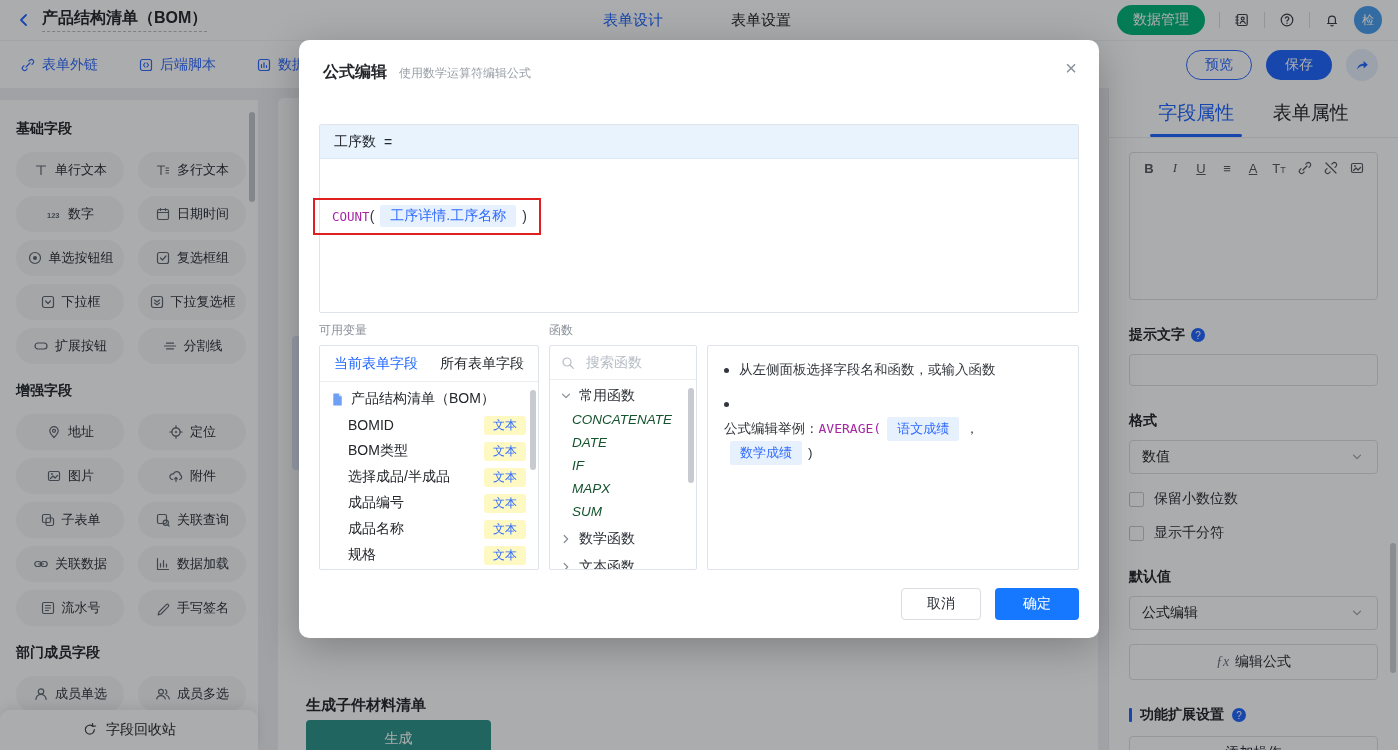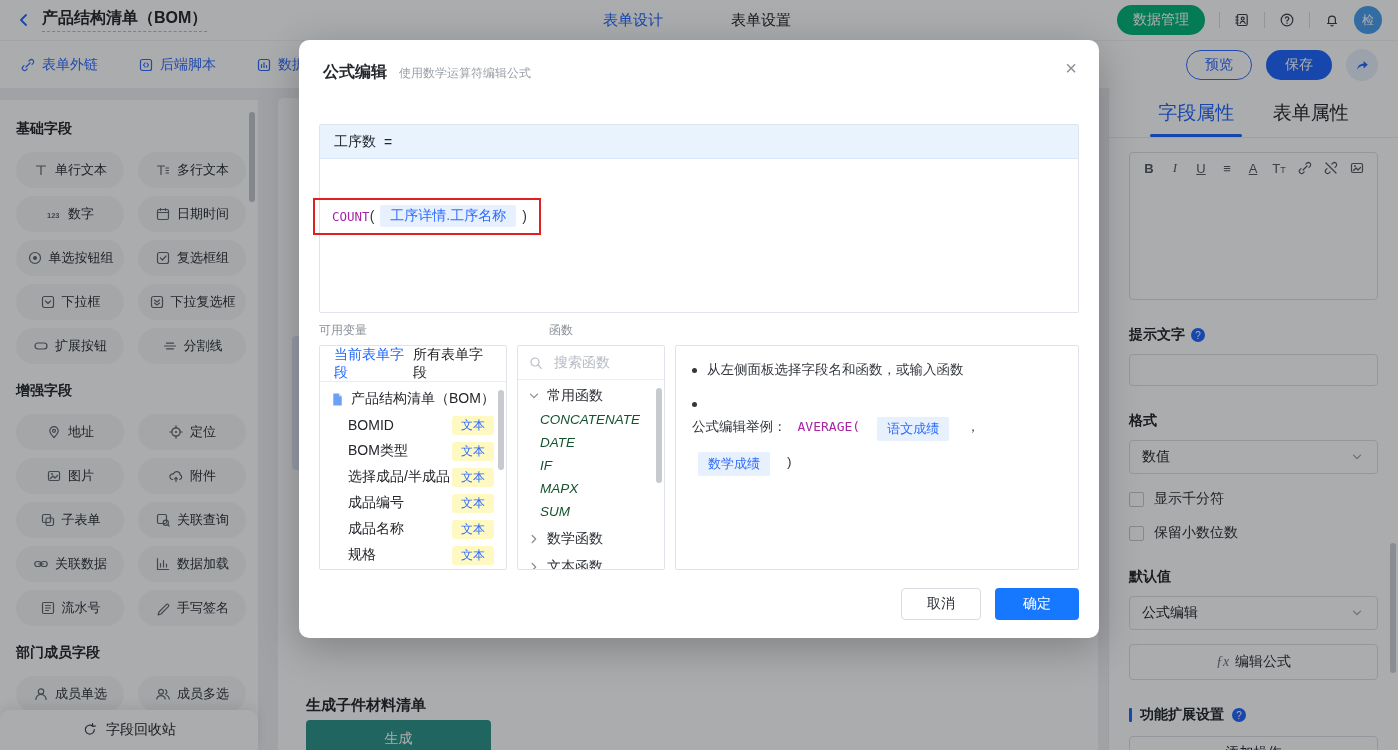--- a/index.html
+++ b/index.html
@@ -82,39 +82,39 @@
   .m-formula{position:absolute;left:20px;right:20px;top:84px;height:189px;border:1px solid #dfe3ea;border-radius:2px;}
   .mf-head{height:34px;background:#e8f3fe;border-bottom:1px solid #d8e8fa;display:flex;align-items:center;padding:0 14px;font-size:14px;gap:8px;}
   .mf-body{position:relative;height:153px;background:#fff;}
   .red-annot{position:absolute;left:-7px;top:39px;width:228px;height:37px;border:2px solid #e02020;pointer-events:none;}
   .f-line{position:absolute;left:12px;top:46px;display:flex;align-items:center;font-size:14px;color:#33373d;}
   .f-func{font-family:"DejaVu Sans Mono",monospace;font-size:12.5px;color:#a626a4;}
   .chip{background:#e7f1fd;color:#2f6bff;padding:2px 10px;margin:0 6px;border-radius:2px;font-size:14px;}
   .m-midlabels{position:absolute;left:20px;top:282px;display:flex;gap:10px;font-size:12px;color:#8a9099;}
   .m-mid{position:absolute;left:20px;right:20px;top:305px;height:225px;display:flex;gap:10px;}
   .panel{border:1px solid #dfe3ea;border-radius:2px;position:relative;background:#fff;overflow:hidden;}
-  .p-vars{width:188px;}
+  .p-vars{width:220px;}
   .p-funcs{width:148px;}
   .p-hint{flex:1;padding:14px 16px;}
   .pv-tabs{height:36px;display:flex;align-items:center;justify-content:space-between;padding:0 14px;border-bottom:1px solid #ebedf0;font-size:14px;}
   .pv-tab.active{color:#1f66ff;}
   .pv-tab{cursor:pointer;}
   .tree-root{display:flex;align-items:center;gap:6px;padding:8px 10px 4px;font-size:14px;}
   .tree-row{display:flex;align-items:center;padding:3px 12px 3px 28px;font-size:14px;height:26px;}
   .tag{margin-left:auto;background:#fef9c3;color:#2f6bff;font-size:12px;padding:1px 9px;border-radius:3px;}
   .pv-thumb{position:absolute;right:2px;top:44px;width:6px;height:80px;border-radius:3px;background:#c7cacf;}
   .pf-search{height:34px;display:flex;align-items:center;gap:10px;padding:0 10px;border-bottom:1px solid #ebedf0;color:#b6bcc4;}
   .pf-search .ph{font-size:14px;}
   .pf-group{display:flex;align-items:center;gap:5px;padding:7px 8px 3px;font-size:14px;color:#2b2f36;cursor:pointer;}
   .pf-group .icn{color:#868c94;}
   .pf-item{padding:4px 8px 4px 22px;font-size:13.5px;color:#14532d;cursor:pointer;font-style:italic;}
   .pf-thumb{position:absolute;right:2px;top:42px;width:6px;height:95px;border-radius:3px;background:#c7cacf;}
   .hint-row{display:flex;align-items:flex-start;gap:10px;font-size:13.5px;color:#33373d;margin-bottom:14px;line-height:20px;flex-wrap:wrap;}
   .dot{width:5px;height:5px;border-radius:50%;background:#33373d;margin-top:8px;flex:none;}
-  .hint-inline{display:flex;flex-wrap:wrap;gap:11px;}
+  .hint-inline{display:flex;align-items:center;flex-wrap:wrap;}
   .m-footer{position:absolute;right:20px;bottom:18px;display:flex;gap:14px;}
   .btn-cancel{width:80px;height:32px;border:1px solid #d9dce1;background:#fff;border-radius:4px;font-size:14px;color:#2b2f36;cursor:pointer;margin-left:38px;}
   .btn-ok{width:84px;height:32px;border:none;background:#1677ff;border-radius:4px;font-size:14px;color:#fff;cursor:pointer;}
 </style>
 </head>
 <body>
 
 <div class="topbar">
   <span class="back icn">
       <svg width="16" height="16" viewBox="0 0 16 16" fill="none" stroke="currentColor" stroke-width="1.2" stroke-linecap="round" stroke-linejoin="round">
@@ -504,25 +504,25 @@
   <div class="rp-select">
     <span>数值</span>
     <span class="icn">
         <svg width="16" height="16" viewBox="0 0 16 16" fill="none" stroke="currentColor" stroke-width="1.2" stroke-linecap="round" stroke-linejoin="round">
           <path d="M4.5 6.2 L8 9.7 L11.5 6.2"></path>
         </svg>
       </span>
   </div>
   <div class="rp-check">
       <span class="cbox"></span>
-      <span>显示千分符</span>
+      <span>保留小数位数</span>
     </div>
   <div class="rp-check">
       <span class="cbox"></span>
-      <span>保留小数位数</span>
+      <span>显示千分符</span>
     </div>
   <div class="rp-label">
       <span>默认值</span>
     </div>
   <div class="rp-select">
     <span>公式编辑</span>
     <span class="icn">
         <svg width="16" height="16" viewBox="0 0 16 16" fill="none" stroke="currentColor" stroke-width="1.2" stroke-linecap="round" stroke-linejoin="round">
           <path d="M4.5 6.2 L8 9.7 L11.5 6.2"></path>
         </svg>

